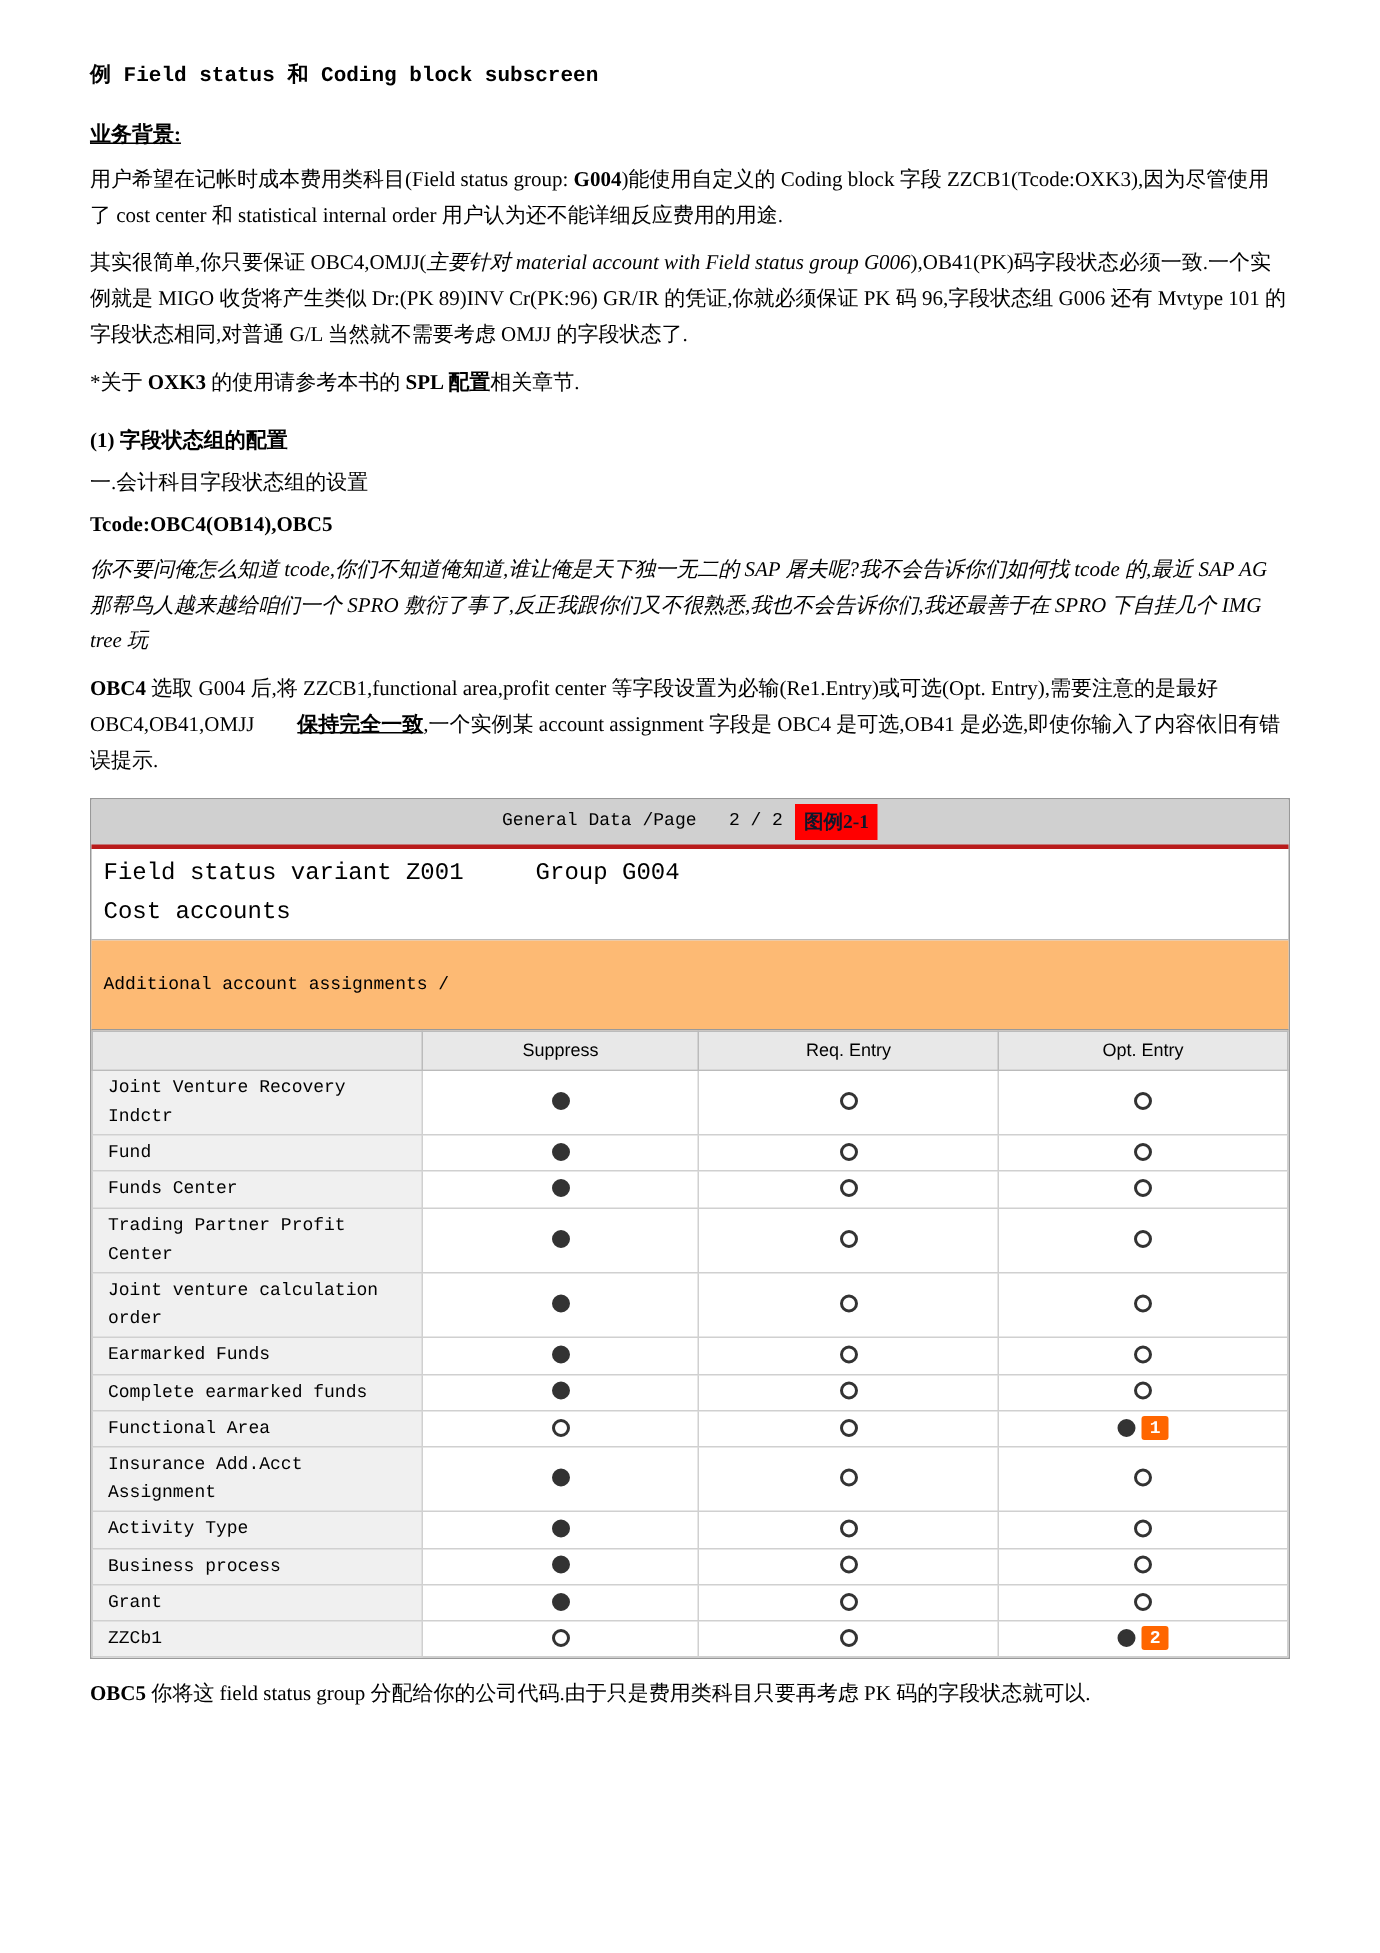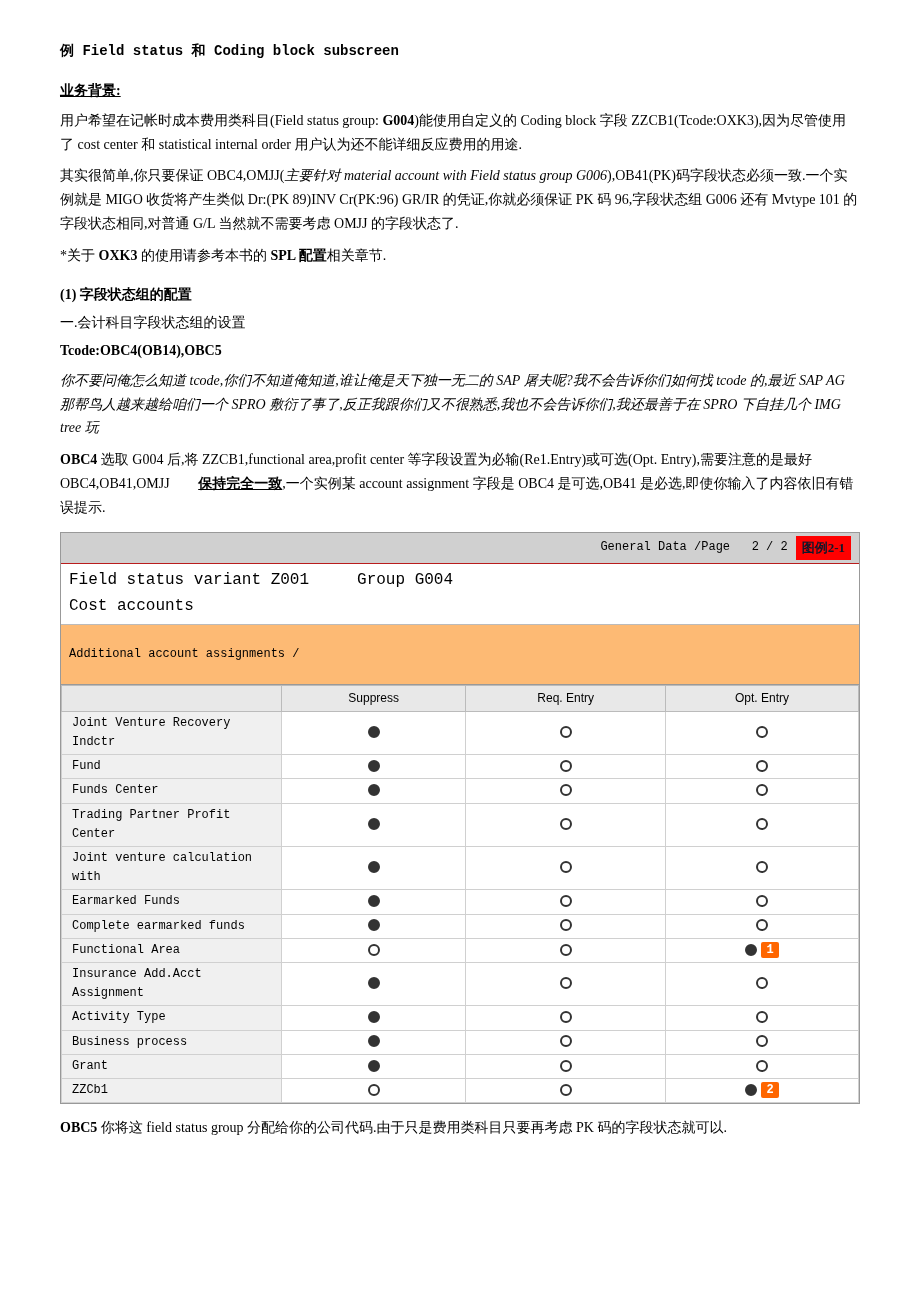--- a/index.html
+++ b/index.html
@@ -57,24 +57,24 @@
     .sap-screen {
       border: 1px solid #999;
       margin: 12px 0;
       font-family: "Courier New", monospace;
       font-size: 12px;
       background: #fff;
       position: relative;
     }
     .sap-header {
       background: #d0d0d0;
-      border-bottom: 1px solid #b91c1c;
+      border-bottom: 3px solid #b91c1c;
       padding: 3px 8px;
       display: flex;
-      justify-content: flex-end;
+      justify-content: center;
       align-items: center;
     }
     .sap-header-left {
       font-family: "Courier New", monospace;
       font-size: 12px;
     }
     .sap-header-right {
       display: flex;
       align-items: center;
       gap: 8px;
@@ -244,21 +244,21 @@
               <td class="radio-cell"><span class="radio-empty"></span></td>
               <td class="radio-cell"><span class="radio-empty"></span></td>
             </tr>
             <tr>
               <td>Trading Partner Profit Center</td>
               <td class="radio-cell"><span class="radio-filled"></span></td>
               <td class="radio-cell"><span class="radio-empty"></span></td>
               <td class="radio-cell"><span class="radio-empty"></span></td>
             </tr>
             <tr>
-              <td>Joint venture calculation with</td>
+              <td>Joint venture calculation order</td>
               <td class="radio-cell"><span class="radio-filled"></span></td>
               <td class="radio-cell"><span class="radio-empty"></span></td>
               <td class="radio-cell"><span class="radio-empty"></span></td>
             </tr>
             <tr>
               <td>Earmarked Funds</td>
               <td class="radio-cell"><span class="radio-filled"></span></td>
               <td class="radio-cell"><span class="radio-empty"></span></td>
               <td class="radio-cell"><span class="radio-empty"></span></td>
             </tr>

